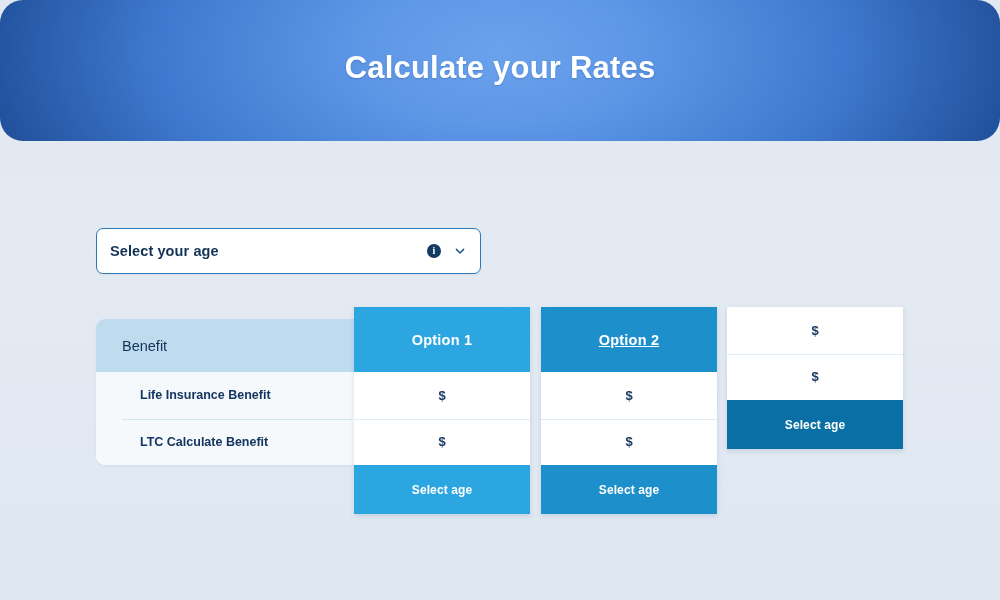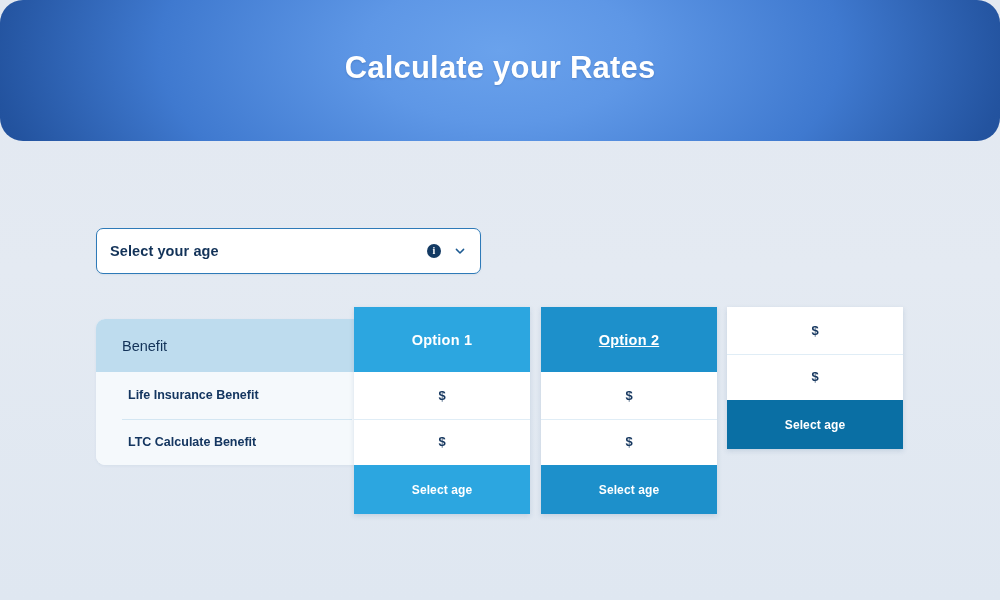--- a/index.html
+++ b/index.html
@@ -134,21 +134,21 @@
     padding-left: 26px;
     font-size: 14.5px;
     font-weight: normal;
     color: #123258;
   }
 
   .benefit-row {
     height: 46.5px;
     display: flex;
     align-items: center;
-    padding-left: 32px;
+    padding-left: 44px;
     font-size: 12.5px;
     font-weight: bold;
     color: #143660;
     background: #f5f9fc;
     position: relative;
   }
   .benefit-row + .benefit-row::before {
     content: "";
     position: absolute;
     left: 26px; right: 14px; top: 0;

